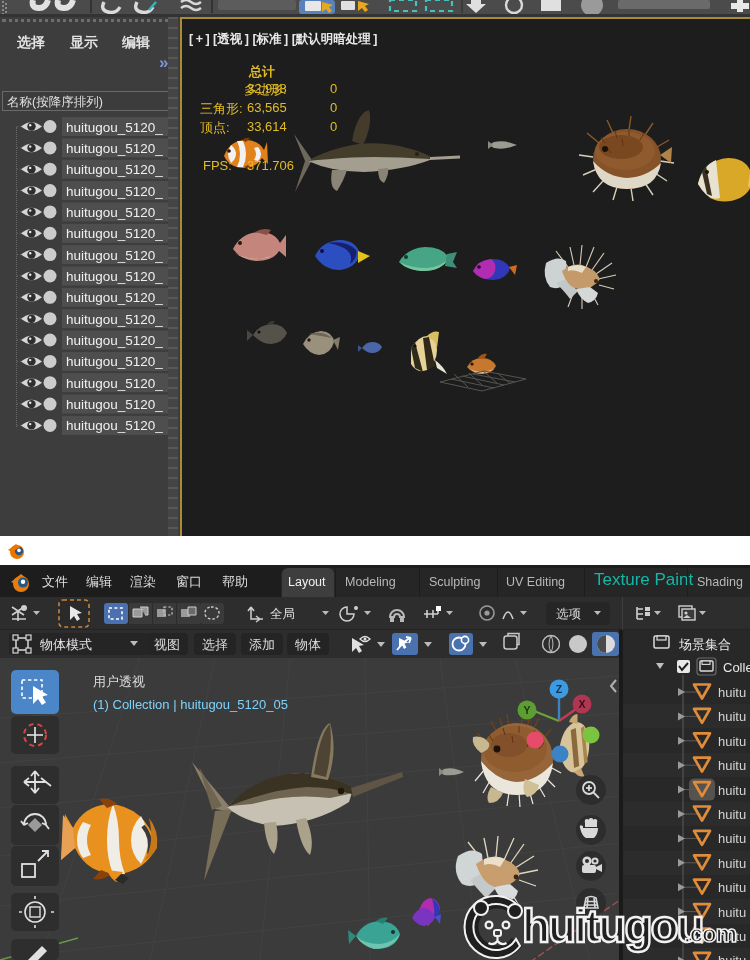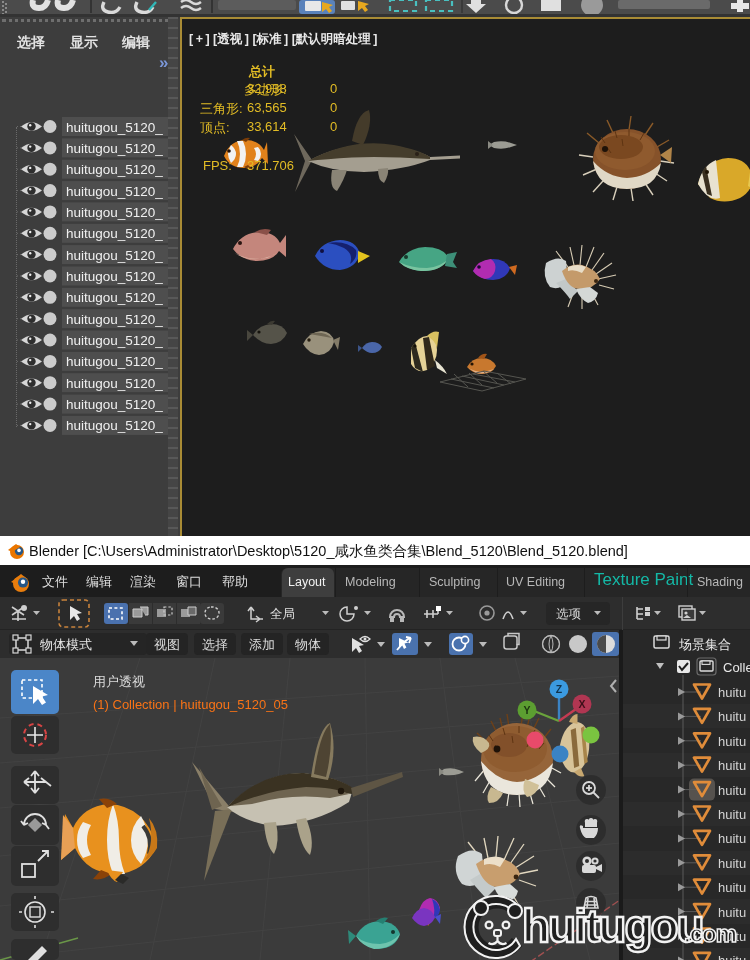--- a/index.html
+++ b/index.html
@@ -65,20 +65,23 @@
 
   <div class="abs" style="left:0;top:17px;width:180px;height:519px;background:#3d3d3d;">
 
     <div class="abs" style="left:2px;top:2px;width:174px;height:0;border-top:3px dotted #6e6e6e;"></div>
 
     <div class="abs" style="left:17px;top:17px;font-size:14px;font-weight:bold;color:#e2e2e2;">选择</div>
     <div class="abs" style="left:70px;top:17px;font-size:14px;font-weight:bold;color:#e2e2e2;">显示</div>
     <div class="abs" style="left:122px;top:17px;font-size:14px;font-weight:bold;color:#e2e2e2;">编辑</div>
     <div class="abs" style="left:159px;top:36px;font-size:17px;font-weight:bold;color:#7b97d8;">»</div>
 
+    <div class="abs" style="left:2px;top:74px;width:172px;height:18px;background:#3c3c3c;border:1px solid #6a6a6a;">
+      <div class="abs" style="left:4px;top:2px;font-size:12.5px;color:#e0e0e0;">名称(按降序排列)</div>
+    </div>
 
     <div id="maxrows" class="abs" style="left:0;top:100px;width:168px;height:321px;">
       <div class="abs" style="left:16px;top:10px;width:0;height:300px;border-left:1px dotted #6a6a6a;"></div>
       <svg width="168" height="321" style="position:absolute;left:0;top:0" id="maxrowsvg">
         <defs>
           <g id="mrow">
             <line x1="17" y1="9.5" x2="22" y2="9.5" stroke="#6a6a6a" stroke-width="1" stroke-dasharray="1,2"></line>
             <path d="M21,9.5 q10.5,-8.5 21,0 q-10.5,8.5 -21,0 z" fill="#d6d6d6"></path>
             <circle cx="31.5" cy="9.5" r="4.2" fill="#2e2e2e"></circle>
             <circle cx="30.2" cy="8.2" r="1.2" fill="#efefef"></circle>
@@ -282,21 +285,20 @@
     </svg>
   </div>
 
   <div class="abs" style="left:0;top:536px;width:750px;height:29px;background:#ffffff;">
     <svg width="22" height="22" style="position:absolute;left:6px;top:4px" viewBox="0 0 22 22">
       <circle cx="11" cy="12" r="7" fill="#ea7600"></circle>
       <circle cx="13" cy="11" r="4.2" fill="#265787"></circle>
       <circle cx="13" cy="10.4" r="1.8" fill="#ffffff"></circle>
       <path d="M2,10 L10,4 L14,7 L6,12 Z" fill="#ea7600"></path>
     </svg>
-    <div class="abs" style="left:29px;top:6px;font-size:14.5px;color:#111;">Blender [C:\Users\Administrator\Desktop\5120_咸水鱼类合集\Blend_5120\Blend_5120.blend]</div>
   </div>
 
   <div class="abs" style="left:0;top:565px;width:750px;height:32px;background:#1d1d1d;">
     <svg width="26" height="26" style="position:absolute;left:8px;top:4px" viewBox="0 0 26 26">
       <path d="M3,13 L13,5 L18,9 L8,15 Z" fill="#e87d0d"></path>
       <circle cx="13" cy="15" r="8" fill="#e87d0d"></circle>
       <circle cx="15" cy="13.6" r="5" fill="#265787"></circle>
       <circle cx="15" cy="12.8" r="2.2" fill="#ffffff"></circle>
     </svg>
     <div class="abs" style="left:42px;top:8px;font-size:13px;color:#dedede;">文件</div>
@@ -693,21 +695,21 @@
         <path d="M38,203 l10,-10 m0,6 l0,-6 l-6,0" stroke="#e0e0e0" stroke-width="1.8" fill="none"></path>
         <rect x="11" y="235" width="48" height="38" rx="5" fill="#2e2e2e"></rect>
         <circle cx="35" cy="254" r="10" fill="none" stroke="#e0e0e0" stroke-width="1.6"></circle>
         <rect x="30" y="249" width="10" height="10" fill="#2e2e2e" stroke="#e0e0e0" stroke-width="1.4"></rect>
         <path d="M35,241 l0,-3 M35,267 l0,3 M22,254 l-3,0 M51,254 l3,0" stroke="#e0e0e0" stroke-width="1.6"></path>
         <rect x="11" y="281" width="48" height="21" rx="5" fill="#2e2e2e"></rect>
         <path d="M28,302 l14,-14 l5,5 l-14,14" fill="#e0e0e0"></path>
       </g>
     </svg>
     <div class="abs" style="left:93px;top:15px;font-size:13px;color:#dcdcdc;">用户透视</div>
-    <div class="abs" style="left:93px;top:39px;font-size:13px;color:#f97316;">(1) Collection | huitugou_5120_05</div>
+    <div class="abs" style="left:93px;top:39px;font-size:13px;color:#7dd3fc;">(1) Collection | huitugou_5120_05</div>
   </div>
 
   <div class="abs" style="left:619px;top:630px;width:4px;height:330px;background:#1a1a1a;"></div>
 
   <svg width="300" height="75" style="position:absolute;left:458px;top:890px" viewBox="0 0 300 75">
     <g>
 
       <path d="M59,22 A25,25 0 1 0 59,52" fill="none" stroke="#1f1f1f" stroke-width="13"></path>
       <path d="M62,18 A31,31 0 1 0 62,56 L58,49 A23,23 0 1 1 58,25 Z" fill="none" stroke="#f2f2f2" stroke-width="2"></path>
 

